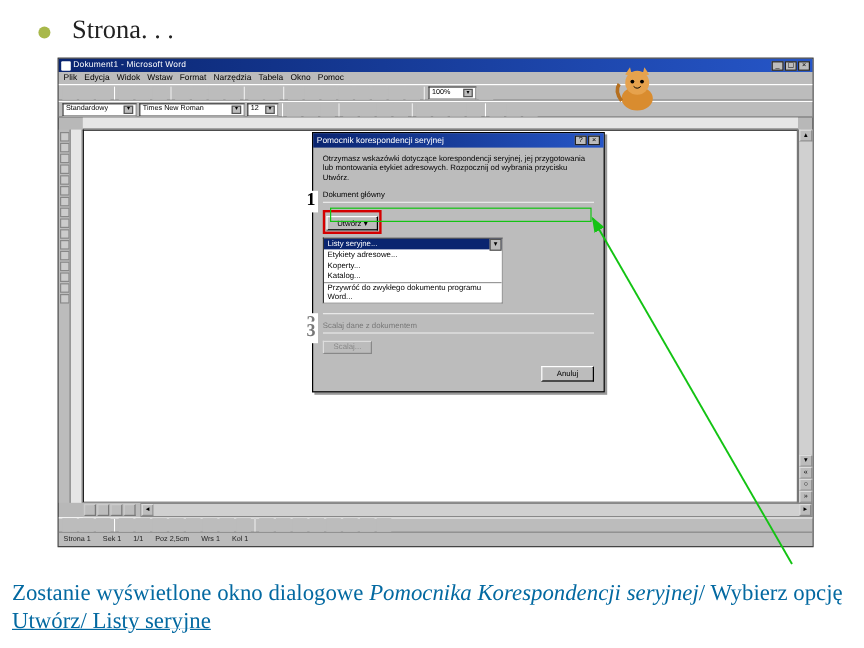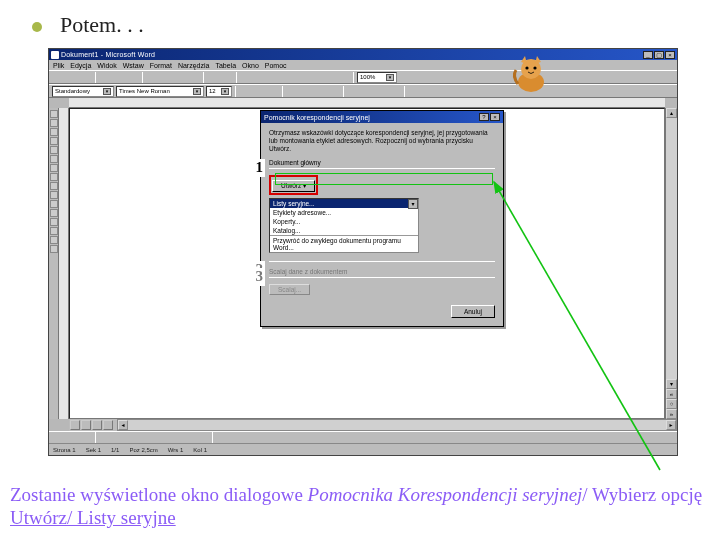--- a/index.html
+++ b/index.html
@@ -62,29 +62,29 @@
   .dropdown .dd-item { padding:1px 3px; }
   .dropdown .dd-arrow { position:absolute; right:0; top:0; width:10px; height:10px; background:#bcbcbc; border:1px solid #555; font-size:6px; text-align:center; line-height:8px; }
   .greenbox { position:absolute; border:1px solid #13c313; }
   .dlg-foot { display:flex; justify-content:flex-end; margin-top:8px; }
   .dlg-foot .dlg-btn { padding:2px 12px; }
 
   .assistant-cat { position:absolute; top:54px; left:510px; width:42px; height:40px; z-index:20; }
 
   .arrow-svg { position:absolute; top:0; left:0; pointer-events:none; z-index:30; }
 
-  .caption { position:absolute; left:10px; bottom:10px; right:10px; font-size:19px; line-height:1.25; color:#8b5cf6; }
+  .caption { position:absolute; left:10px; bottom:10px; right:10px; font-size:19px; line-height:1.25; color:#0369a1; }
   .caption em { font-style:italic; }
   .caption u { text-decoration:underline; }
 </style>
 </head>
 <body>
 
 <div class="bullet-dot"></div>
-<div class="slide-title">Potem. . .</div>
+<div class="slide-title">Strona. . .</div>
 
 <div class="word-window">
   <div class="titlebar">
     <div class="app-icon"></div>
     <span class="title-text">Dokument1 - Microsoft Word</span>
     <div class="tb-btns">
       <div class="tb-btn">_</div>
       <div class="tb-btn">▢</div>
       <div class="tb-btn">×</div>
     </div>

